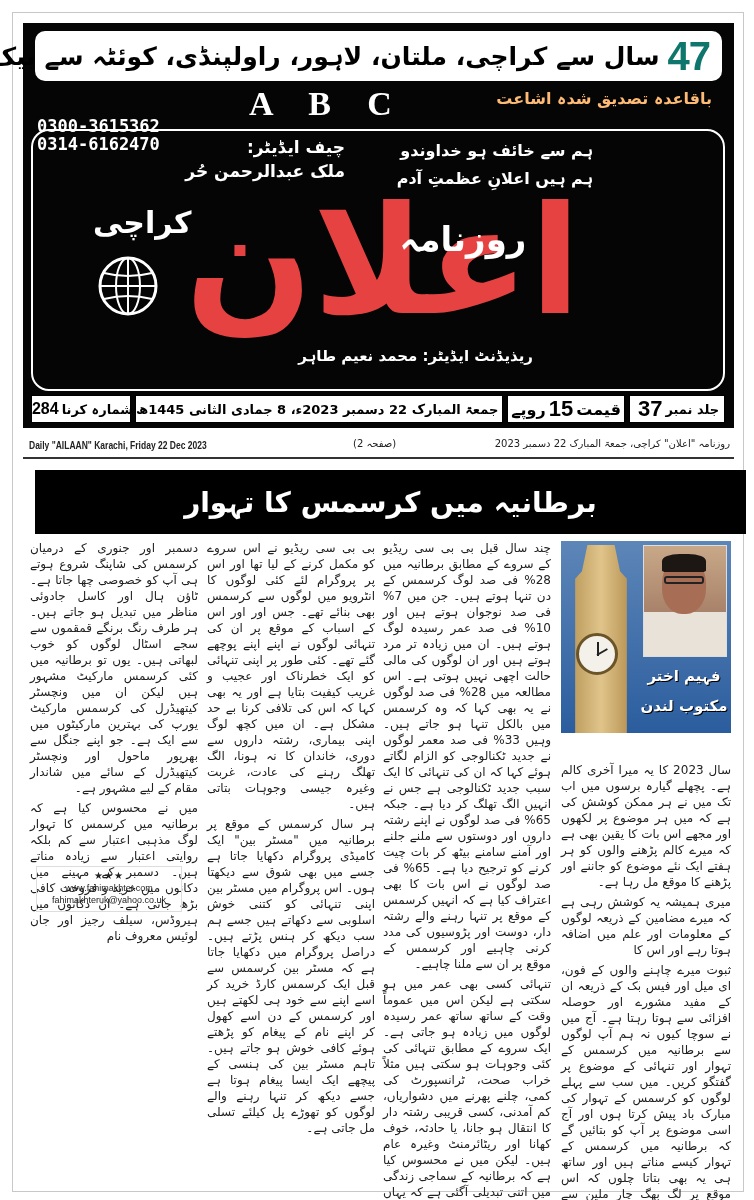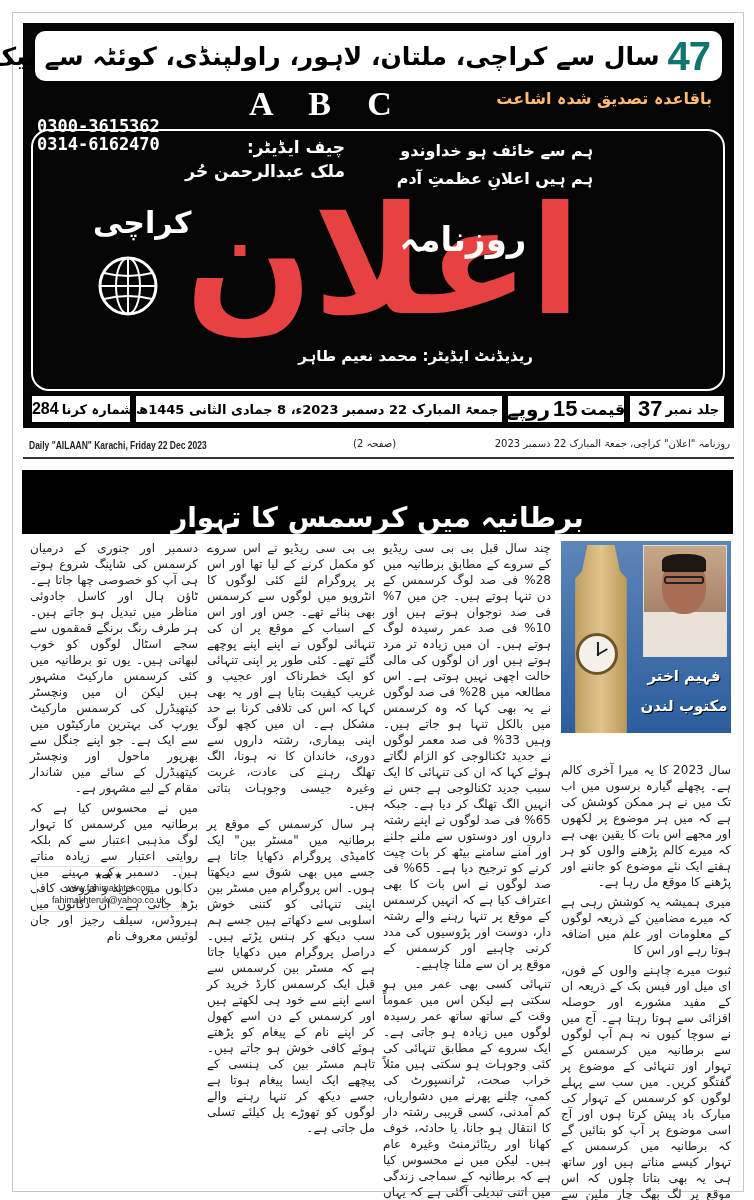--- a/index.html
+++ b/index.html
@@ -30,21 +30,21 @@
   .info-cell .small { font-size:13px; }
 
   
   .dateline { position:absolute; left:23px; top:436px; width:711px; height:20px; font-size:10px; color:#222; }
   .dateline .en { position:absolute; left:6px; top:4px; font-family:"Liberation Sans", sans-serif; font-weight:bold; transform:scaleX(0.85); transform-origin:left; }
   .dateline .pg { position:absolute; left:330px; top:2px; }
   .dateline .ur { position:absolute; right:4px; top:2px; direction:rtl; }
   .rule { position:absolute; left:23px; top:457px; width:711px; height:2px; background:#333; }
 
   
-  .headline-bar { position:absolute; left:22px; top:470px; width:711px; height:64px; background:#000; display:flex; align-items:flex-end; justify-content:center; }
+  .headline-bar { position:absolute; left:35px; top:470px; width:711px; height:64px; background:#000; display:flex; align-items:center; justify-content:center; }
   .headline { color:#fff; font-size:28px; font-weight:bold; direction:rtl; }
 
   
   .col { position:absolute; top:540px; width:168px; font-size:12px; line-height:16px; color:#222; direction:rtl; text-align:justify; }
   .col p { margin:0 0 4px 0; }
   .col-1 { left:30px; }
   .col-2 { left:207px; }
   .col-3 { left:383px; }
   .col-4 { left:561px; top:762px; width:170px; }
 
@@ -103,21 +103,21 @@
   </div>
 
   <div class="info-row">
     <div class="info-cell" style="width:96px;">
       <span class="small">جلد نمبر</span>
       <span class="big">37</span>
     </div>
     <div class="info-cell" style="width:118px;">
       <span class="small" style="font-size:16px">قیمت</span>
       <span class="big">15</span>
-      <span class="small" style="font-size:20px">روپے</span>
+      <span class="small" style="font-size:16px">روپے</span>
     </div>
     <div class="info-cell" style="flex:1;justify-content:flex-end;">
       <span class="small" style="font-size:13px">جمعۃ المبارک 22 دسمبر 2023ء، 8 جمادی الثانی 1445ھ</span>
     </div>
     <div class="info-cell" style="width:100px;">
       <span class="small">شمارہ کرنا</span>
       <span class="big" style="font-size:16px">284</span>
     </div>
   </div>
 </div>

